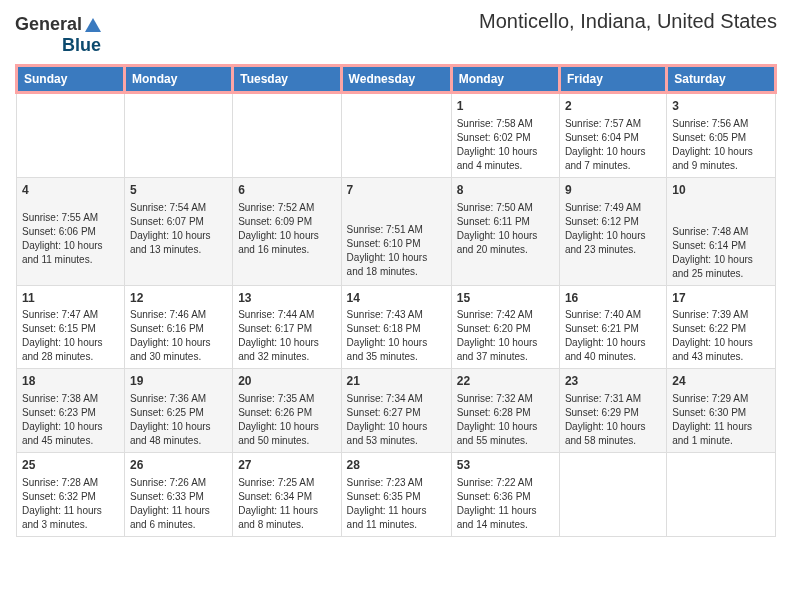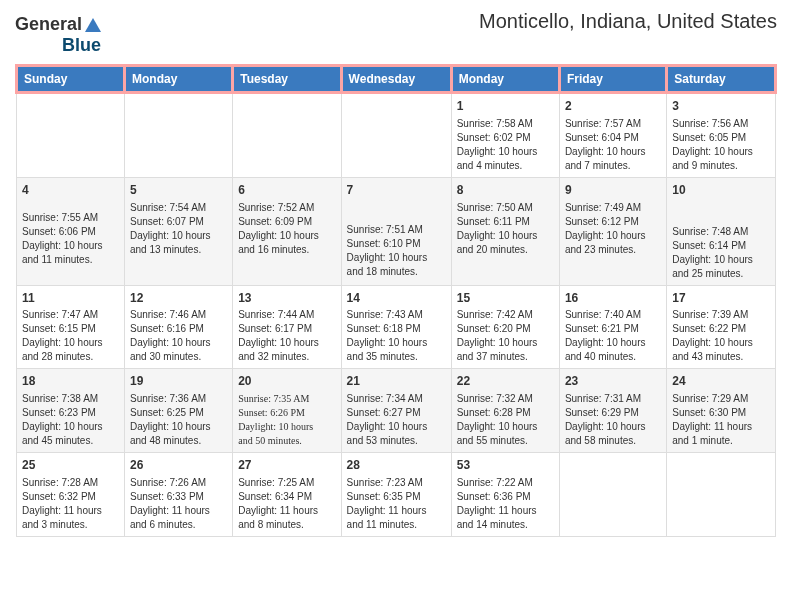--- a/index.html
+++ b/index.html
@@ -249,21 +249,21 @@
         </td>
         <td>
           <span class="day-number">19</span>
           <div class="day-info" style="white-space: pre-line;">Sunrise: 7:36 AM
 Sunset: 6:25 PM
 Daylight: 10 hours
 and 48 minutes.</div>
         </td>
         <td>
           <span class="day-number">20</span>
-          <div class="day-info" style="white-space: pre-line; font-family: Liberation Serif, serif;">Sunrise: 7:35 AM
+          <div class="day-info" style="white-space: pre-line;">Sunrise: 7:35 AM
 Sunset: 6:26 PM
 Daylight: 10 hours
 and 50 minutes.</div>
         </td>
         <td>
           <span class="day-number">21</span>
           <div class="day-info" style="white-space: pre-line;">Sunrise: 7:34 AM
 Sunset: 6:27 PM
 Daylight: 10 hours
 and 53 minutes.</div>

